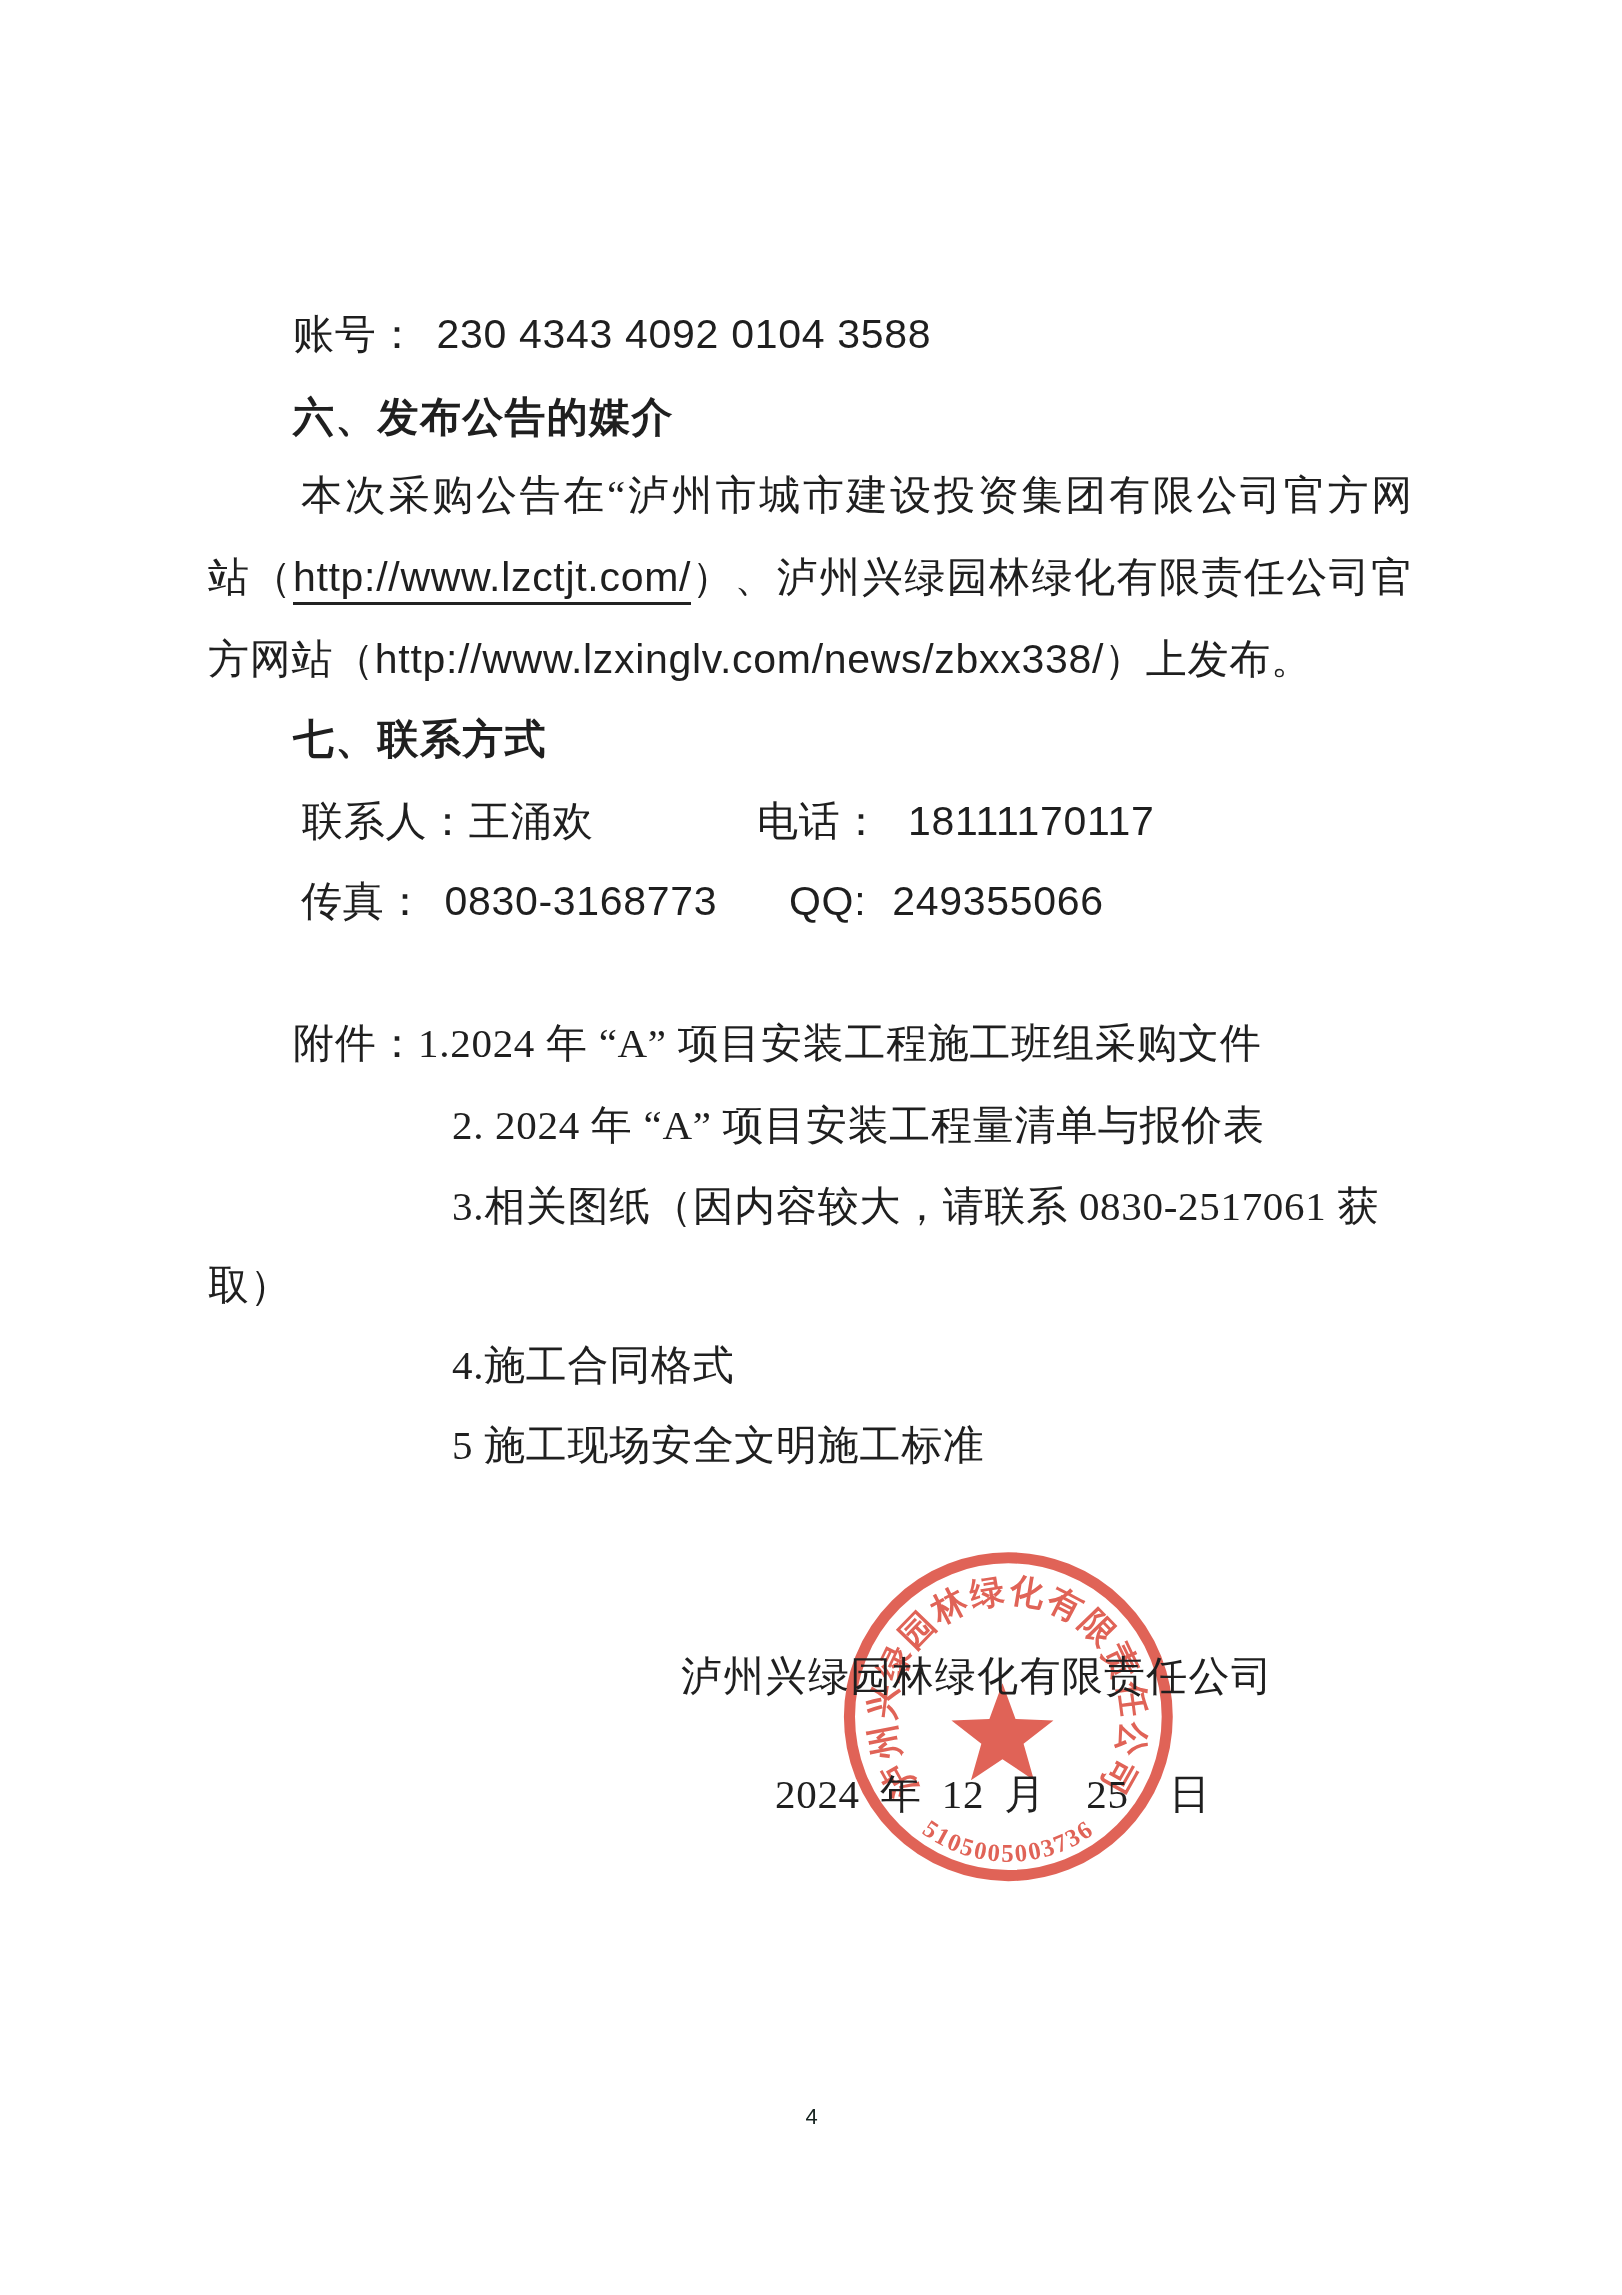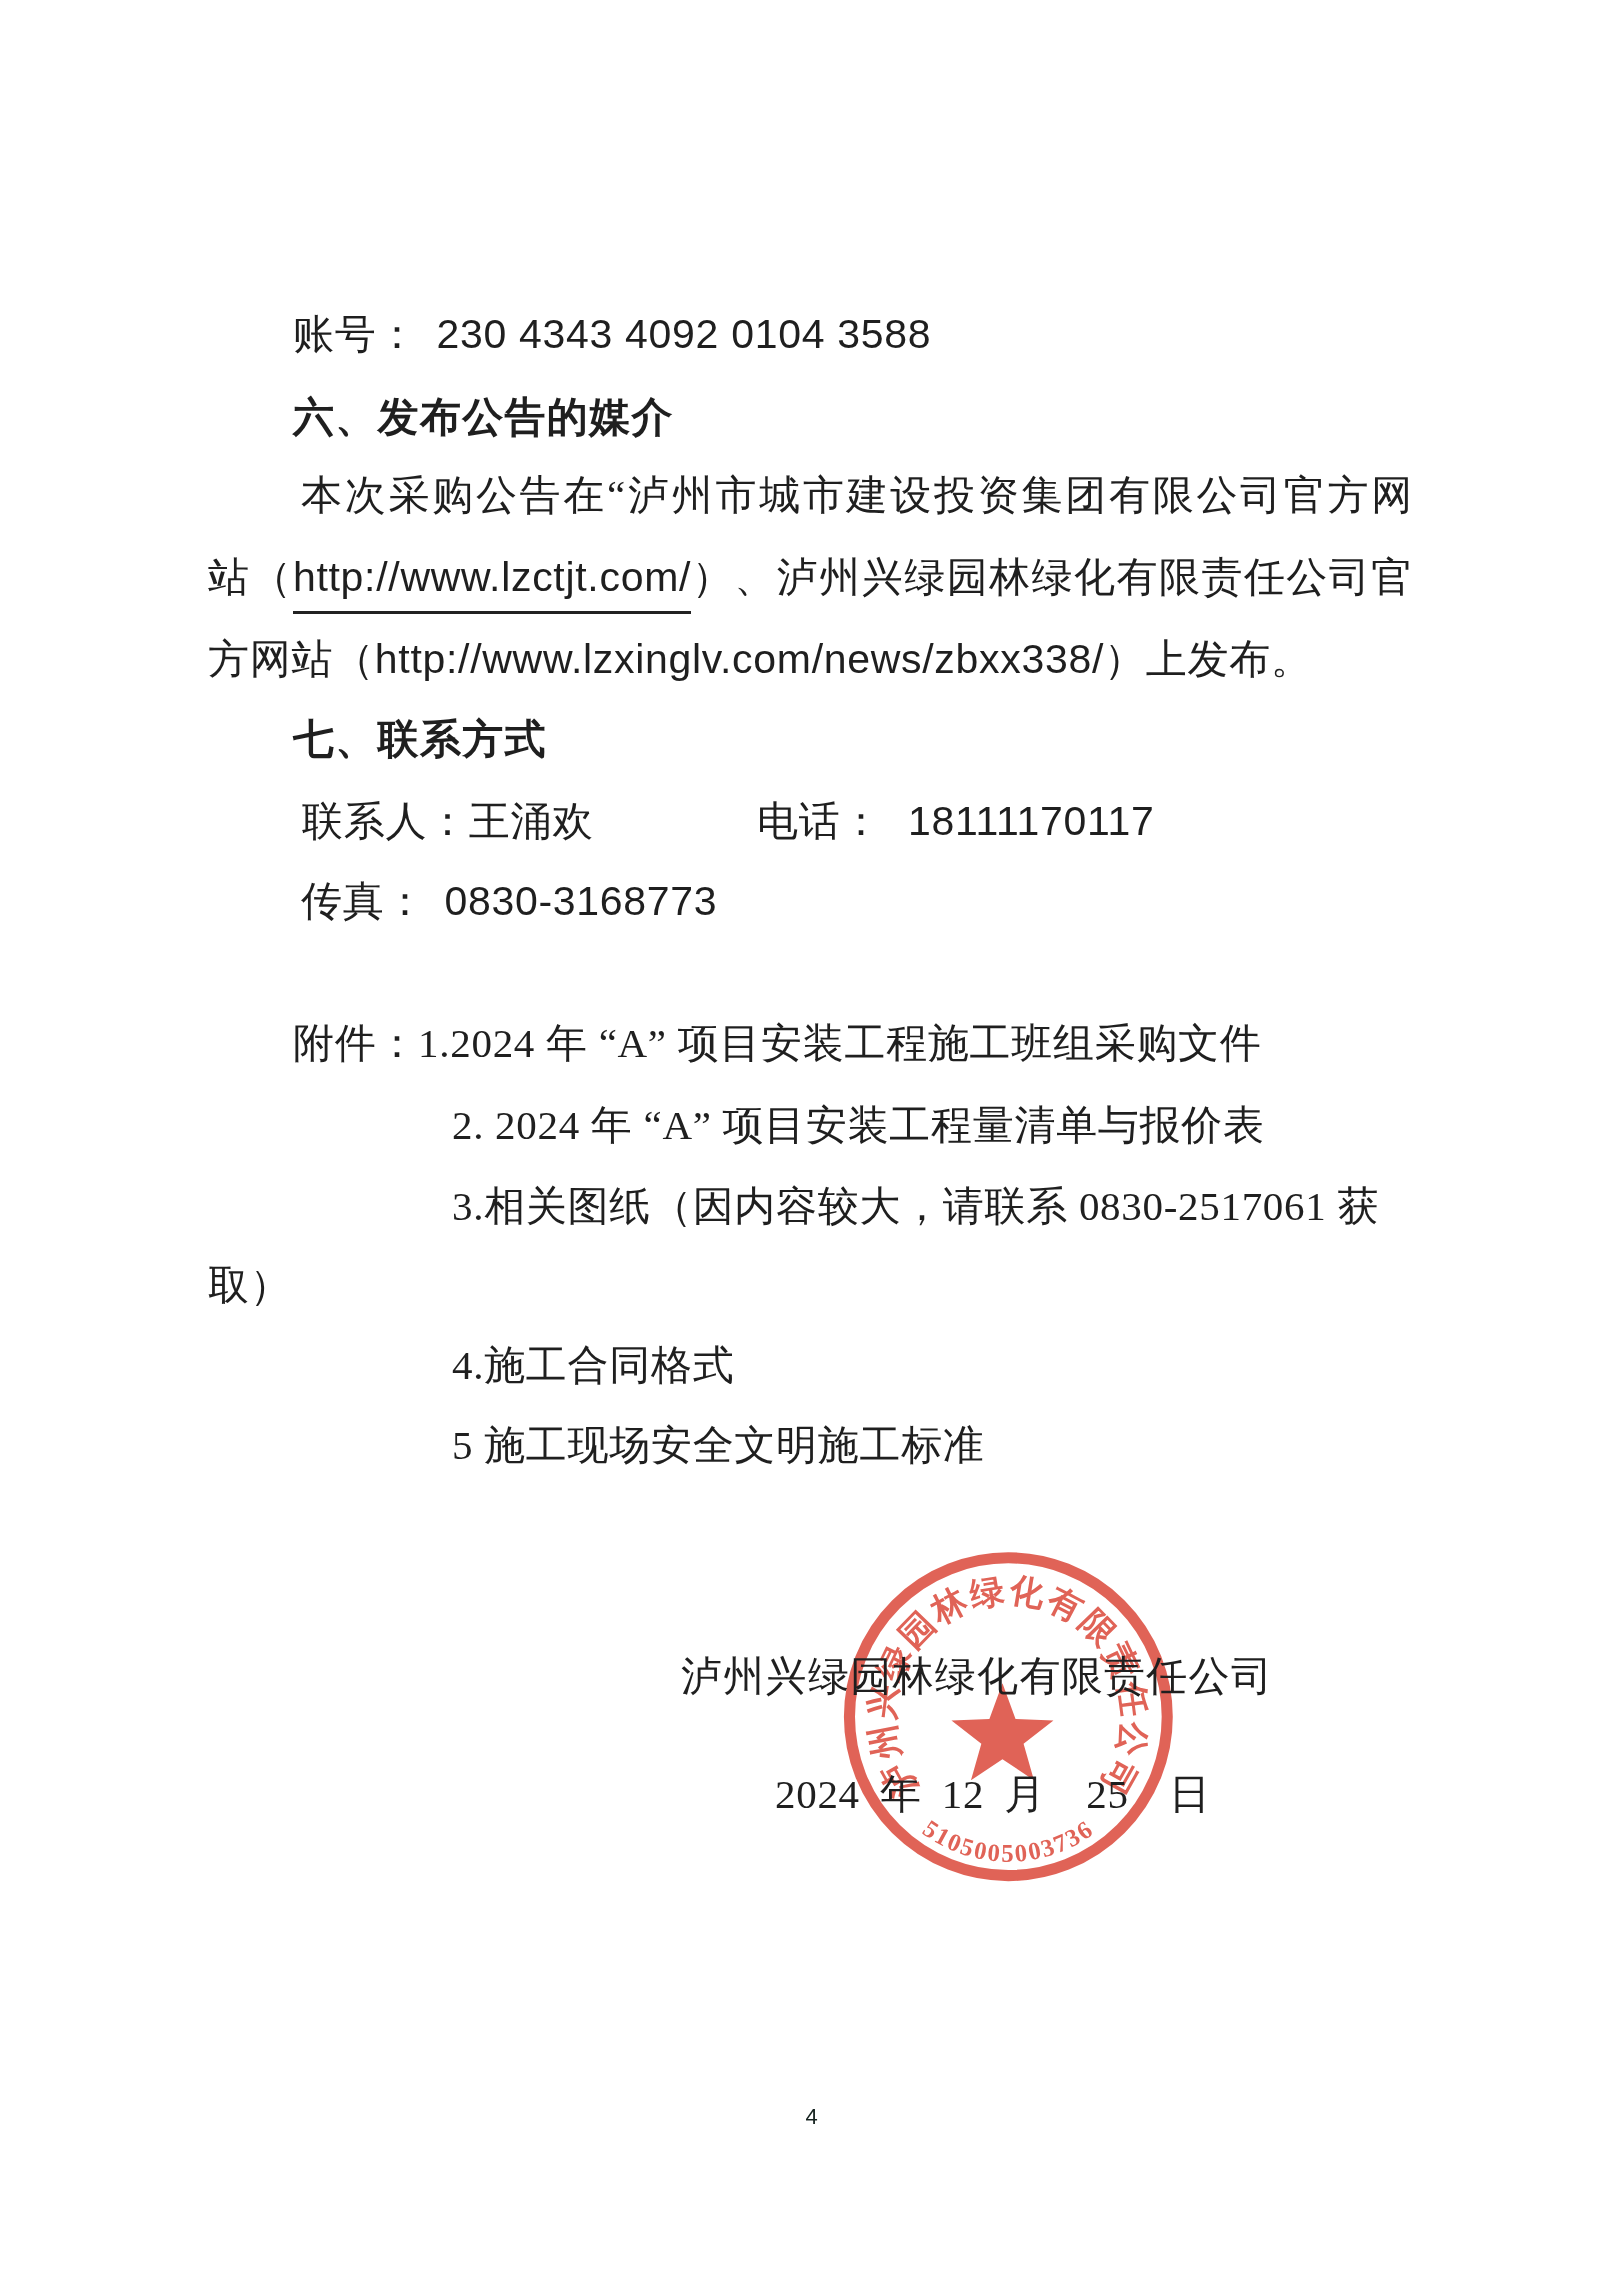--- a/index.html
+++ b/index.html
@@ -19,21 +19,21 @@
     letter-spacing:0.7px;
   }
   .just{
     white-space:normal;
     text-align:justify;
     text-align-last:justify;
   }
   .bold{font-weight:700;letter-spacing:1.3px;}
   .num{font-family:"Liberation Sans","DejaVu Sans",sans-serif;}
   .url{font-family:"Liberation Sans","DejaVu Sans",sans-serif;}
-  .ulink{border-bottom:3.3px solid #222;padding-bottom:11px;}
+  .ulink{border-bottom:3.3px solid #222;padding-bottom:2px;}
   .abs{position:absolute;top:0;white-space:pre;}
   .gap-sm{display:inline-block;width:18.3px;}
   .gap-md{display:inline-block;width:26px;}
   .company-line{letter-spacing:1.3px;}
   .date-line{word-spacing:9.2px;}
   .page-number{
     position:absolute;left:0;width:100%;
     text-align:center;
     font-size:22px;
     font-family:"Liberation Sans","DejaVu Sans",sans-serif;
@@ -59,20 +59,21 @@
 
   <div class="line bold" style="top:715px;left:293px;">七、联系方式</div>
 
   <div class="line" style="top:797px;left:1px;width:1609px;">
     <span class="abs" style="left:301px;"><span>联系人：</span><span>王涌欢</span></span>
     <span class="abs" style="left:756px;"><span>电话：</span><span class="gap-md"></span><span class="num">18111170117</span></span>
   </div>
 
   <div class="line" style="top:877px;left:0;width:1427px;">
     <span class="abs" style="left:301px;"><span>传真：</span><span class="gap-sm"></span><span class="num">0830-3168773</span></span>
+    <span class="abs" style="left:789px;"><span class="num">QQ:</span><span class="gap-md"></span><span class="num">249355066</span></span>
   </div>
 
   <div class="line" style="top:1019px;left:293px;"><span>附件：</span><span>1.2024 年 “A” 项目安装工程施工班组采购文件</span></div>
 
   <div class="line" style="top:1101px;left:452px;">2. 2024 年 “A” 项目安装工程量清单与报价表</div>
 
   <div class="line" style="top:1182px;left:452px;">3.相关图纸（因内容较大，请联系 0830-2517061 获</div>
 
   <div class="line" style="top:1261px;left:208px;">取）</div>
 

